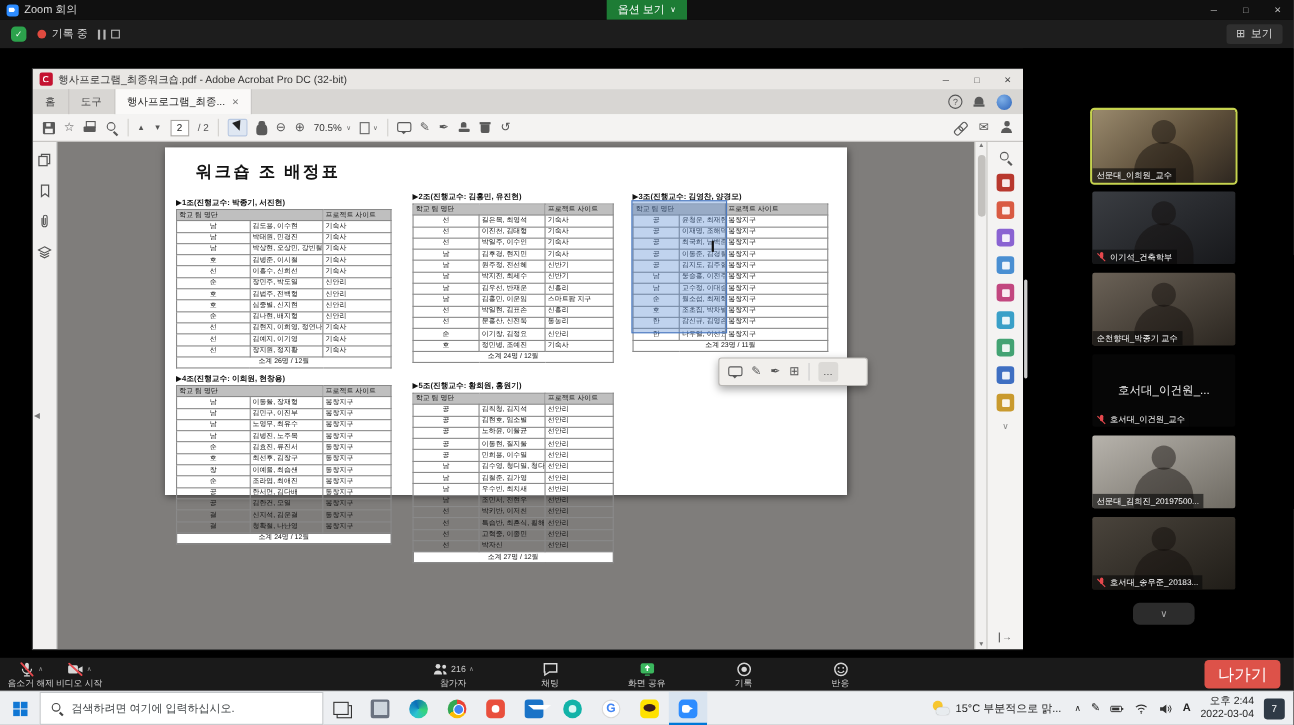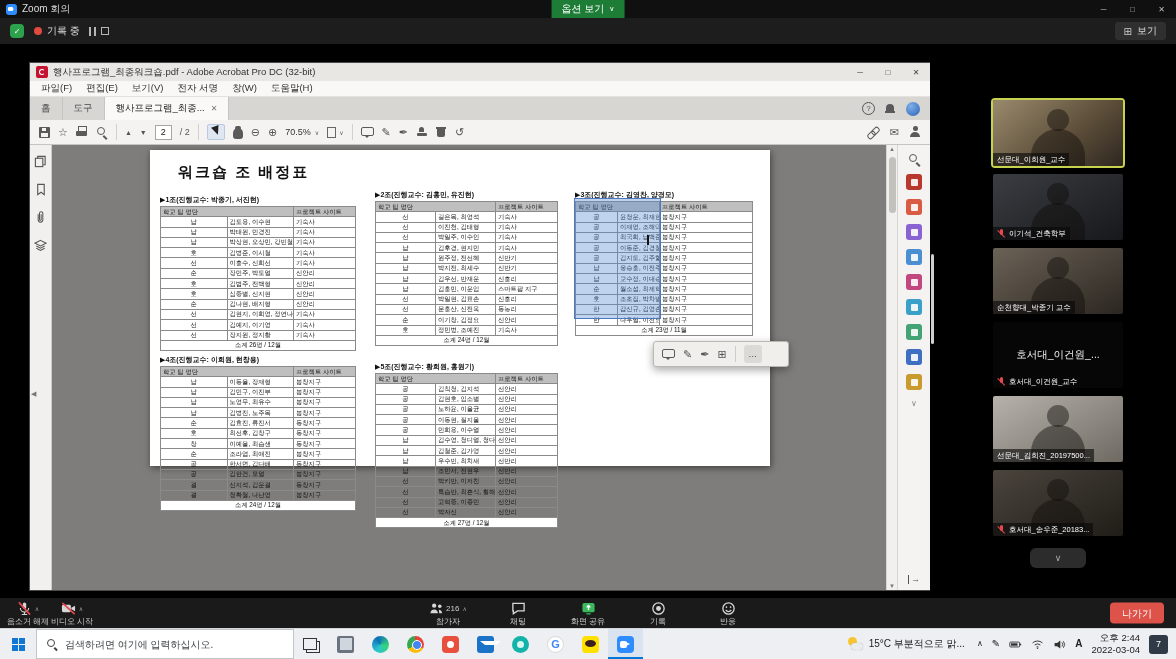--- a/index.html
+++ b/index.html
@@ -158,27 +158,27 @@
 .tile-center{position:absolute;inset:0;display:flex;align-items:center;justify-content:center;color:#eee;font-size:10.5px;white-space:nowrap}
 .tlabel{position:absolute;left:0;bottom:0;max-width:100%;display:flex;align-items:center;gap:3px;background:rgba(8,8,8,.62);padding:1.5px 4px;font-size:7.5px;color:#fff;white-space:nowrap;overflow:hidden}
 .micmute{width:9px;height:9px;position:relative;flex:none}
 .micmute::before{content:'';position:absolute;left:3px;top:0;width:3px;height:5.5px;border-radius:1.5px;background:#e5484d}
 .micmute::after{content:'';position:absolute;left:0.5px;top:0.5px;width:10px;height:1.3px;background:#e5484d;transform:rotate(45deg);transform-origin:0 0}
 .tiles-chev{position:absolute;left:100px;top:504px;width:56px;height:20px;background:#2c2c2c;border-radius:6px;display:flex;align-items:center;justify-content:center;color:#aaa;font-size:9px}
 
 
 .ztoolbar{position:absolute;top:598px;left:0;width:1176px;height:30px;background:#1a1a1a;color:#d8d8d8}
 .ztl{position:absolute;left:6px;top:0;height:100%;display:flex;}
-.ztc{position:absolute;left:50%;top:0;height:100%;transform:translateX(-50%);display:flex;gap:26px}
+.ztc{position:absolute;left:50%;top:0;height:100%;transform:translateX(-50%);display:flex;gap:44px}
 .zbtn{display:flex;flex-direction:column;align-items:center;justify-content:center;gap:2px;min-width:44px;height:100%}
 .zico{display:flex;align-items:center;gap:2px;height:15px}
 .zlabel{font-size:8px;color:#ccc;line-height:1;white-space:nowrap}
 .zcaret{font-size:6px;color:#999;margin-left:1px}
 .zcount{font-size:8px;color:#ccc}
-.zleave{position:absolute;right:12px;top:50%;transform:translateY(-50%);background:#dd5249;color:#fff;font-size:10px;padding:3.5px 12px;border-radius:4px;white-space:nowrap}
+.zleave{position:absolute;right:12px;top:50%;transform:translateY(-50%);background:#dd5249;color:#fff;font-size:15px;padding:3.5px 12px;border-radius:4px;white-space:nowrap}
 
 
 .taskbar{position:absolute;top:628px;left:0;width:1176px;height:31px;background:#edeff2;border-top:1px solid #d4d7da;display:flex;align-items:stretch}
 .tstart{width:36px;display:flex;align-items:center;justify-content:center}
 .win-logo{display:grid;grid-template-columns:6px 6px;grid-template-rows:6px 6px;gap:1px}
 .win-logo i{background:#1077d4;display:block}
 .tsearch{width:258px;background:#fff;border:1px solid #c3c6c9;display:flex;align-items:center;gap:7px}
 .smag{width:12px;height:12px;position:relative;margin-left:9px;flex:none}
 .smag::before{content:'';position:absolute;left:1px;top:1px;width:6px;height:6px;border:1.4px solid #444;border-radius:50%}
 .smag::after{content:'';position:absolute;left:8.5px;top:8.5px;width:4px;height:1.5px;background:#444;transform:rotate(45deg);transform-origin:0 0}
@@ -261,28 +261,20 @@
       <div class="ac-title">
         <span class="pdf-logo"></span>
         <span>행사프로그램_최종워크숍.pdf - Adobe Acrobat Pro DC (32-bit)</span>
         <span class="winbtns">
           <span class="wbtn">─</span>
           <span class="wbtn">□</span>
           <span class="wbtn">✕</span>
         </span>
       </div>
 
-      <div class="ac-menus">
-          <span class="menu-item">파일(F)</span>
-          <span class="menu-item">편집(E)</span>
-          <span class="menu-item">보기(V)</span>
-          <span class="menu-item">전자 서명</span>
-          <span class="menu-item">창(W)</span>
-          <span class="menu-item">도움말(H)</span>
-        </div>
 
       <div class="ac-tabs">
         <div class="tabwrap">
             <div class="actab">
               <span>홈</span>
             </div>
             <div class="actab">
               <span>도구</span>
             </div>
             <div class="actab active">

